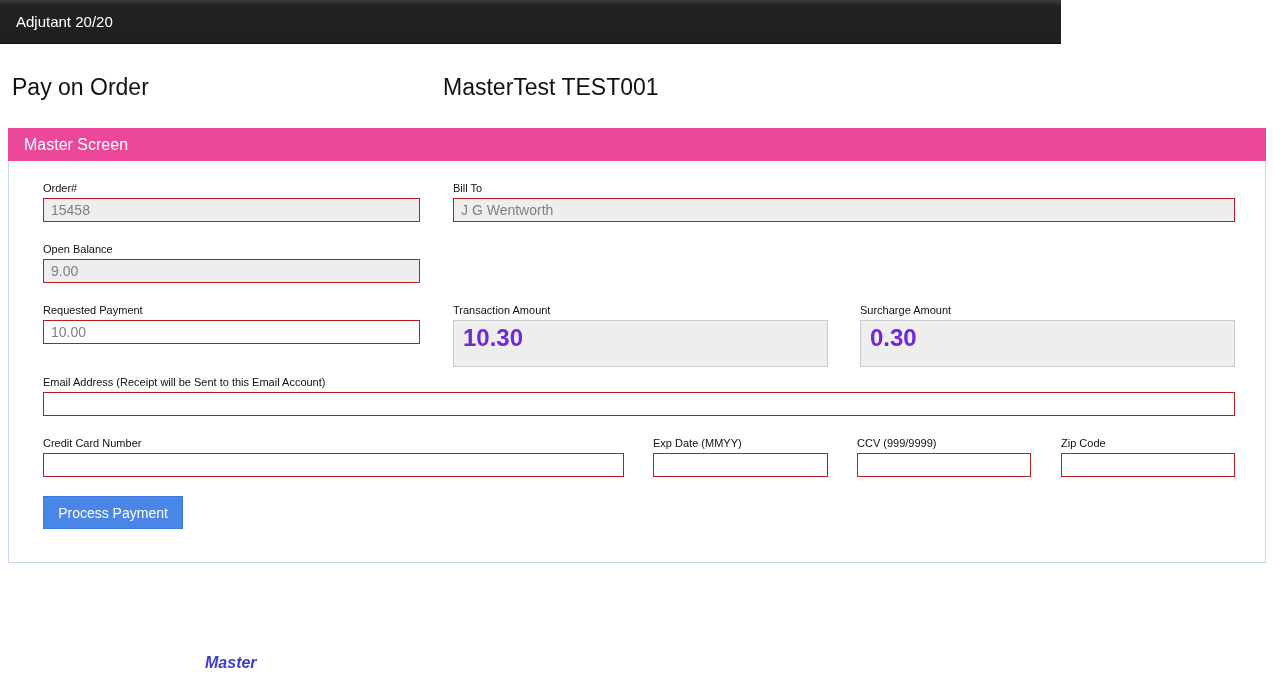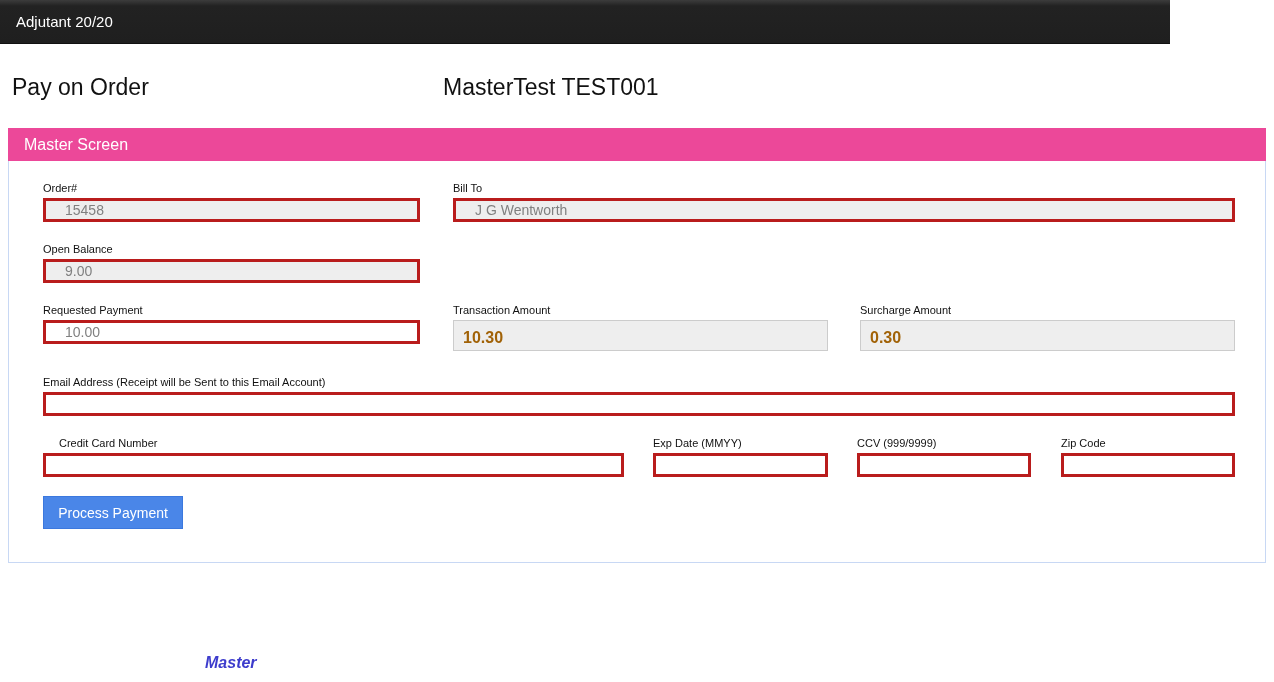--- a/index.html
+++ b/index.html
@@ -2,21 +2,21 @@
 <html><head>
 <meta charset="utf-8">
 <style>
   * { margin:0; padding:0; box-sizing:border-box; }
   html,body { background:#ffffff; font-family:"Liberation Sans", sans-serif; }
   #app {
     position:relative; width:1274px; height:682px; background:#ffffff; overflow:hidden;
   }
   
   .navbar {
-    position:absolute; left:0; top:0; width:1170px; height:44px;
+    position:absolute; left:0; top:0; width:1061px; height:44px;
     background:linear-gradient(#3c3c3c, #222222 6px, #1f1f1f);
     border-bottom:1px solid #111;
     display:flex; align-items:center;
   }
   .navbar-brand {
     color:#ffffff; font-size:15px; padding-left:16px; white-space:nowrap;
   }
   
   .page-title {
     position:absolute; left:12px; top:74px; font-size:23px; color:#111111; white-space:nowrap;
@@ -32,28 +32,28 @@
   .panel-header {
     position:absolute; left:8px; top:128px; width:1258px; height:33px;
     background:#ec4899; color:#ffffff; font-size:16px;
     line-height:33px; padding-left:16px;
   }
   
   .lbl {
     position:absolute; font-size:11px; color:#111111; white-space:nowrap;
   }
   input.tb {
-    position:absolute; height:24px; border:3px solid #b91c1c; background:#ffffff;
+    position:absolute; height:24px; border:1px solid #b91c1c; background:#ffffff;
     font-family:"Liberation Sans", sans-serif; font-size:14px; color:#808080;
-    padding:1px 19px; outline:none;
+    padding:1px 7px; outline:none;
   }
   input.tb.ro { background:#eeeeee; }
   .amtbox {
-    position:absolute; height:31px; background:#eeeeee; border:1px solid #cccccc;
-    font-size:16px; font-weight:bold; color:#a16207;
+    position:absolute; height:47px; background:#eeeeee; border:1px solid #cccccc;
+    font-size:24px; font-weight:bold; color:#6d28d9;
     line-height:33px; padding-left:9px;
   }
   .btn-primary {
     position:absolute; left:43px; top:496px; width:140px; height:33px;
     background:#4a86e8; border:1px solid #3b78de; color:#ffffff;
     font-family:"Liberation Sans", sans-serif; font-size:14px; cursor:pointer;
   }
   
   .logo-wrap { position:absolute; left:28px; top:598px; width:240px; height:80px; }
   .logo-star { position:absolute; left:100px; top:2px; z-index:1; }
@@ -101,21 +101,21 @@
 
   <div class="lbl" style="left:453px; top:304px;">Transaction Amount</div>
   <div class="amtbox" style="left:453px; top:320px; width:375px;">10.30</div>
 
   <div class="lbl" style="left:860px; top:304px;">Surcharge Amount</div>
   <div class="amtbox" style="left:860px; top:320px; width:375px;">0.30</div>
 
   <div class="lbl" style="left:43px; top:376px;">Email Address (Receipt will be Sent to this Email Account)</div>
   <input class="tb" style="left: 43px; top: 392px; width: 1192px;" value="">
 
-  <div class="lbl" style="left:43px; top:437px;margin-left:16px;">Credit Card Number</div>
+  <div class="lbl" style="left:43px; top:437px;">Credit Card Number</div>
   <input class="tb" style="left: 43px; top: 453px; width: 581px;" value="">
 
   <div class="lbl" style="left:653px; top:437px;">Exp Date (MMYY)</div>
   <input class="tb" style="left: 653px; top: 453px; width: 175px;" value="">
 
   <div class="lbl" style="left:857px; top:437px;">CCV (999/9999)</div>
   <input class="tb" style="left: 857px; top: 453px; width: 174px;" value="">
 
   <div class="lbl" style="left:1061px; top:437px;">Zip Code</div>
   <input class="tb" style="left: 1061px; top: 453px; width: 174px;" value="">

